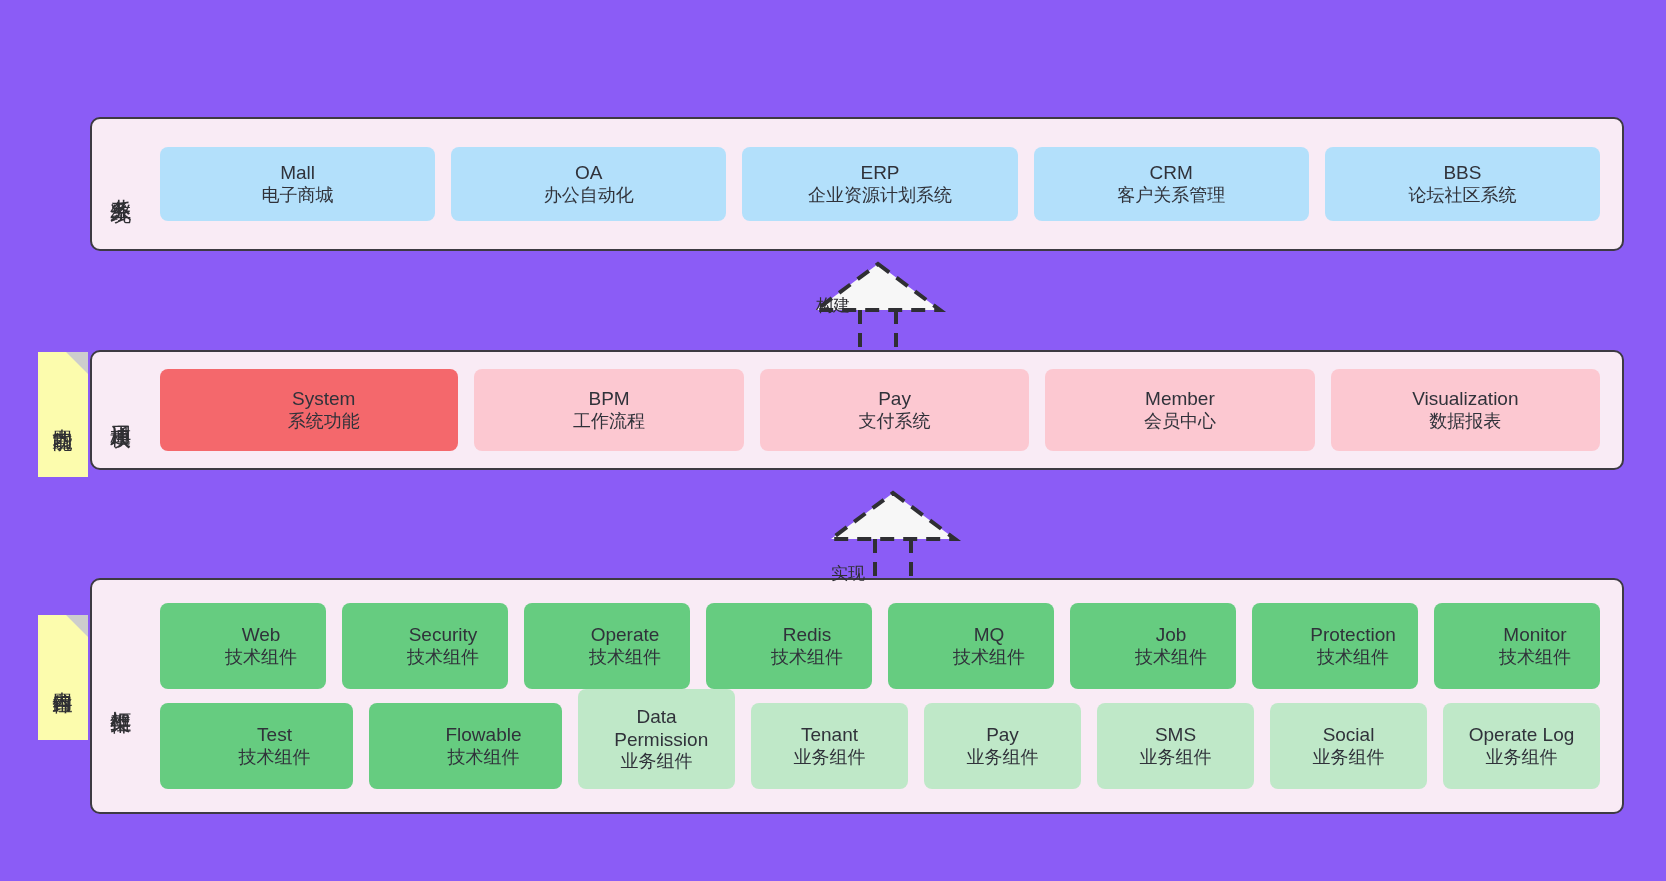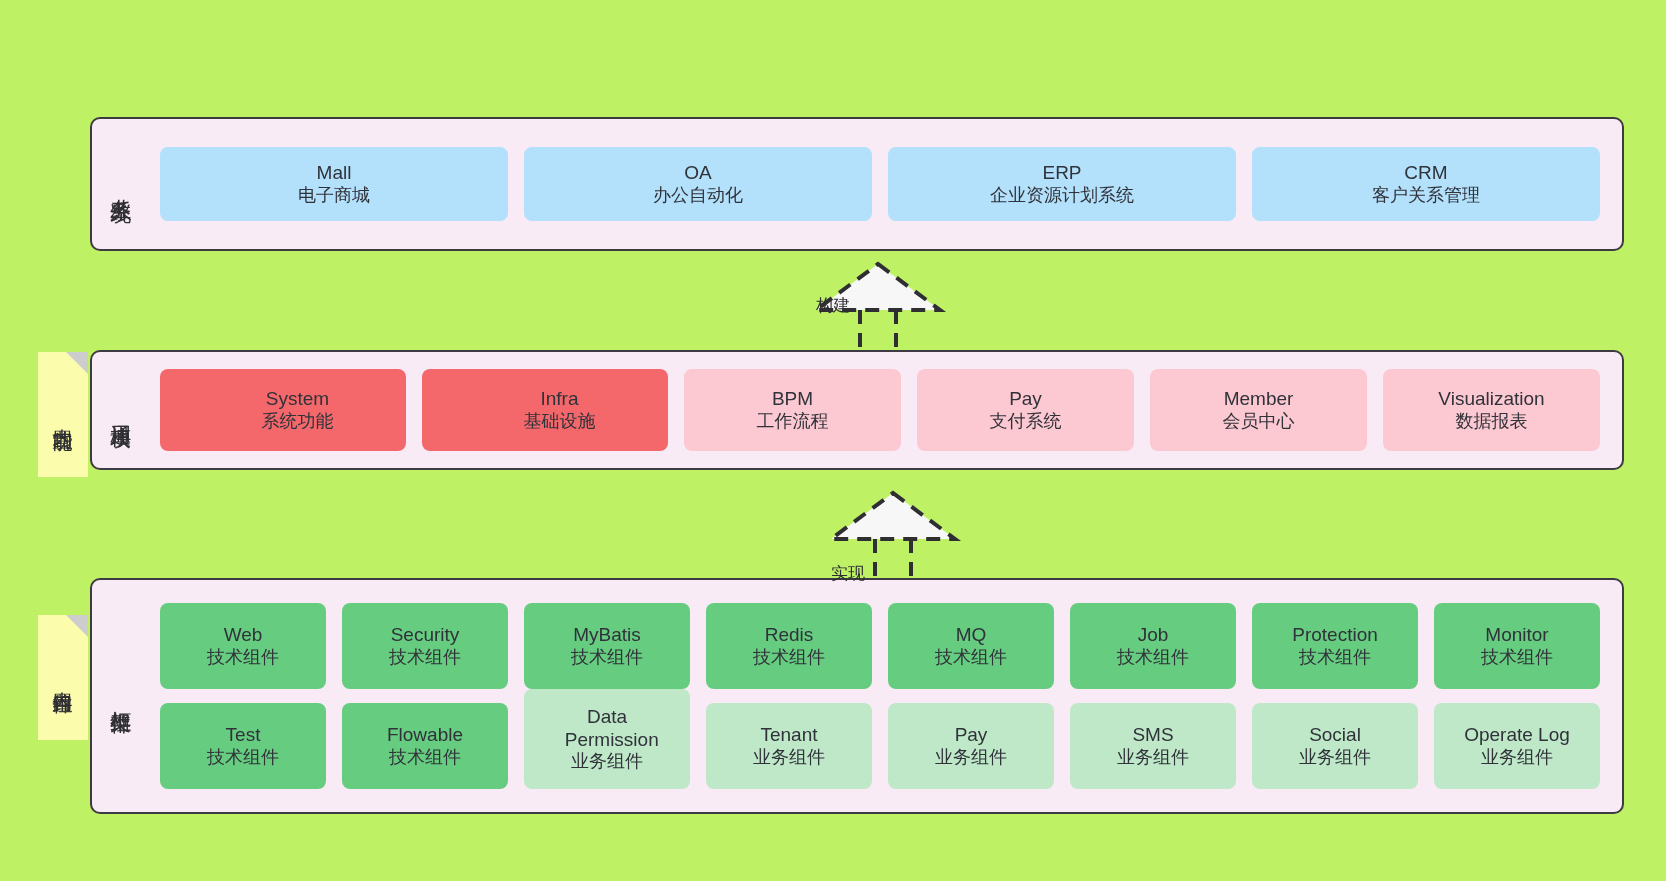--- a/index.html
+++ b/index.html
@@ -9,21 +9,21 @@
     background: #f7f7f7;
   }
   body {
     font-family: "Liberation Sans", "DejaVu Sans", sans-serif;
     color: #333333;
   }
   #canvas {
     position: relative;
     width: 1666px;
     height: 881px;
-    background: #bef264;
+    background: #8b5cf6;
     overflow: hidden;
   }
 
   
   .layer {
     position: absolute;
     box-sizing: border-box;
     background: #f9ebf5;
     border: 2px solid #3d3a42;
     border-radius: 10px;
@@ -78,21 +78,21 @@
     font-size: 19px;
     color: #30323a;
   }
   .node .t-cn {
     font-size: 18px;
     color: #30323a;
   }
   .node.blue   { background: #b3e0fb; }
   .node.red    { background: #f4686c; padding-left: 33px; }
   .node.pink   { background: #fcc8d1; }
-  .node.green  { background: #66cc80; }
+  .node.green  { background: #66cc80; padding-left: 40px; }
   .node.lgreen { background: #bfe8c8; }
 
   
   .sticky {
     position: absolute;
     box-sizing: border-box;
     background: #fcfcad;
     display: flex;
     align-items: center;
     justify-content: center;
@@ -147,20 +147,24 @@
           <span class="t-cn">办公自动化</span>
         </div>
         <div class="node blue">
           <span class="t-en">ERP</span>
           <span class="t-cn">企业资源计划系统</span>
         </div>
         <div class="node blue">
           <span class="t-en">CRM</span>
           <span class="t-cn">客户关系管理</span>
         </div>
+        <div class="node blue">
+          <span class="t-en">BBS</span>
+          <span class="t-cn">论坛社区系统</span>
+        </div>
       </div>
     </div>
   </div>
 
   <svg class="arrow" style="left:760px; top:258px; width:240px; height:92px;" viewBox="0 0 240 92">
 
     <polygon points="118,6 180,52 56,52" fill="#f7f7f7" stroke="#2f2f33" stroke-width="4" stroke-dasharray="14,9" stroke-linejoin="miter"></polygon>
 
     <path d="M100,52 L100,92 M136,52 L136,92" stroke="#2f2f33" stroke-width="4" stroke-dasharray="14,9" fill="none"></path>
   </svg>
@@ -172,24 +176,20 @@
   </div>
 
   <div class="layer" id="layer-common" style="left:90px; top:350px; width:1534px; height:120px;">
     <div class="layer-title">通用模块</div>
     <div class="layer-body">
       <div class="row" style="height:82px;">
         <div class="node red">
           <span class="t-en">System</span>
           <span class="t-cn">系统功能</span>
         </div>
-        <div class="node red">
-          <span class="t-en">Infra</span>
-          <span class="t-cn">基础设施</span>
-        </div>
         <div class="node pink">
           <span class="t-en">BPM</span>
           <span class="t-cn">工作流程</span>
         </div>
         <div class="node pink">
           <span class="t-en">Pay</span>
           <span class="t-cn">支付系统</span>
         </div>
         <div class="node pink">
           <span class="t-en">Member</span>
@@ -221,21 +221,21 @@
       <div class="row" style="height:86px; margin-bottom:14px;">
         <div class="node green">
           <span class="t-en">Web</span>
           <span class="t-cn">技术组件</span>
         </div>
         <div class="node green">
           <span class="t-en">Security</span>
           <span class="t-cn">技术组件</span>
         </div>
         <div class="node green">
-          <span class="t-en">MyBatis</span>
+          <span class="t-en">Operate</span>
           <span class="t-cn">技术组件</span>
         </div>
         <div class="node green">
           <span class="t-en">Redis</span>
           <span class="t-cn">技术组件</span>
         </div>
         <div class="node green">
           <span class="t-en">MQ</span>
           <span class="t-cn">技术组件</span>
         </div>

